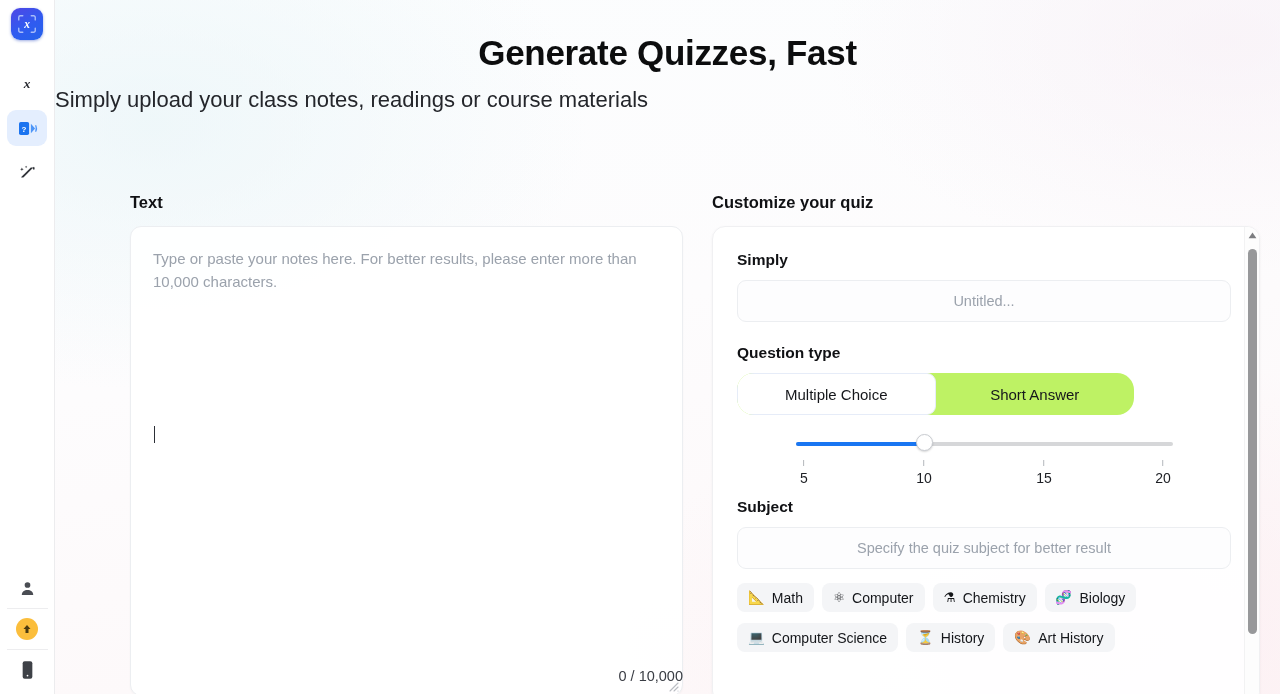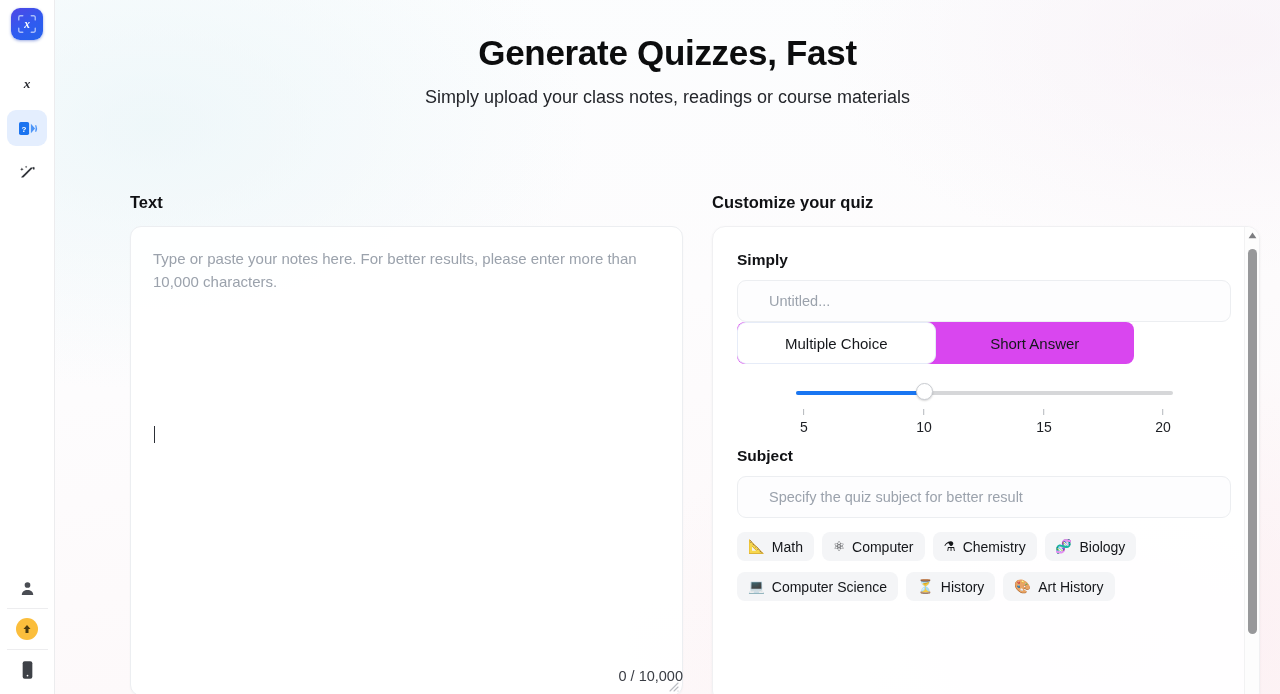--- a/index.html
+++ b/index.html
@@ -78,22 +78,22 @@
     left: 0; right: 0; top: 33px;
     text-align: center;
     font-size: 35px;
     font-weight: bold;
     color: #0c0d0e;
     letter-spacing: -0.3px;
   }
   #subhead {
     position: absolute;
     left: 0; right: 0; top: 87px;
-    text-align: center;
-    font-size: 18px;
+    text-align: left;
+    font-size: 22px;
     color: #24262b;
   }
 
   
   #left-col {
     position: absolute;
     left: 75px; top: 146px;
     width: 553px;
   }
   .col-title {
@@ -164,33 +164,34 @@
     font-size: 15.5px;
     font-weight: bold;
     color: #101114;
     margin-bottom: 11px;
   }
   .text-input {
     width: 494px; height: 42px;
     border-radius: 9px;
     border: 1px solid #eceef1;
     background: #fdfdfe;
-    padding: 0 31px;
+    padding: 0 1px;
     font-family: "Liberation Sans", sans-serif;
     font-size: 14.5px;
     color: #17181c;
     outline: none;
+    text-align: center;
   }
   .text-input::placeholder { color: #9ba2ac; }
 
   
   .segmented {
     width: 397px; height: 42px;
-    border-radius: 8px;
-    background: #d946ef;
+    border-radius: 17px;
+    background: #bef264;
     display: flex;
     overflow: hidden;
   }
   .seg {
     flex: 1 1 50%;
     display: flex; align-items: center; justify-content: center;
     font-size: 15px;
     color: #15171b;
     cursor: pointer;
     border-radius: 9px;
@@ -391,20 +392,21 @@
       <div class="col-title">Customize your quiz</div>
 
       <div id="customize-card">
         <div class="card-inner">
 
           
           <div class="field-label">Simply</div>
           <input class="text-input" type="text" placeholder="Untitled..." style="">
 
           
+          <div class="field-label" style="margin-top:22px">Question type</div>
           <div class="segmented">
             <div class="seg selected-left">Multiple Choice</div>
             <div class="seg">Short Answer</div>
           </div>
 
           
           <div class="slider-row">
             <div class="track"></div>
             <div class="track-fill"></div>
             <div class="thumb"></div>

